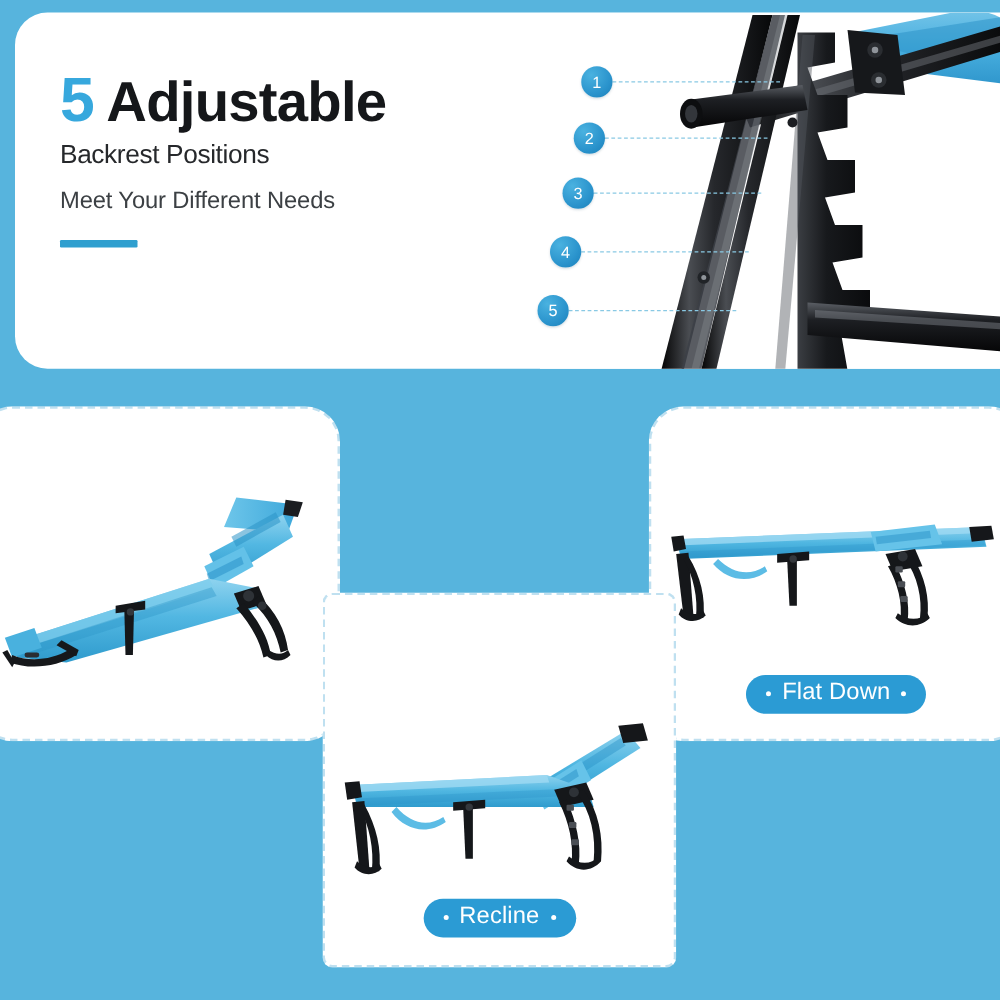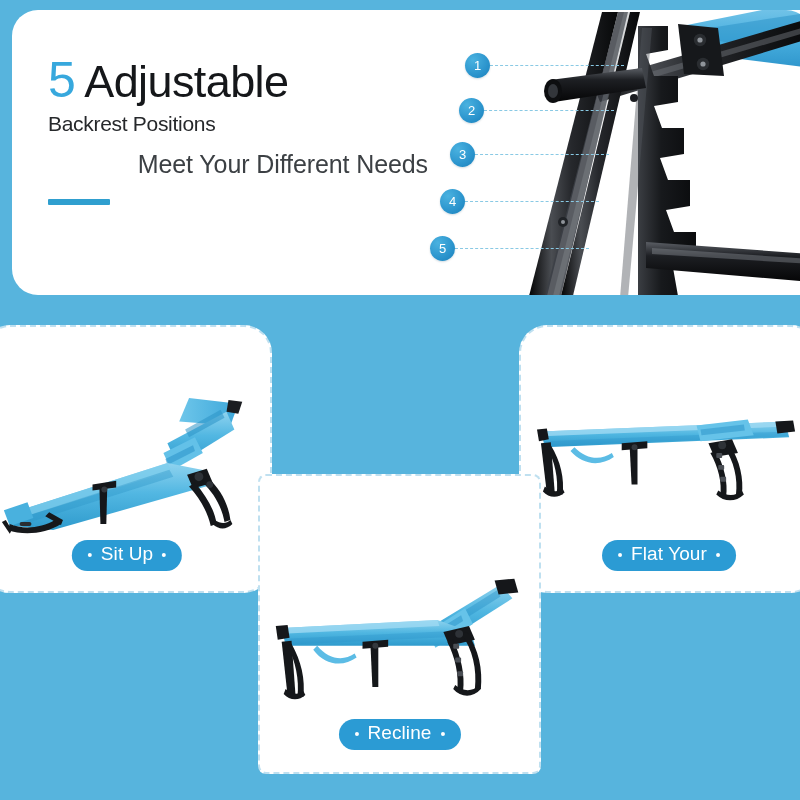--- a/index.html
+++ b/index.html
@@ -36,47 +36,46 @@
   .hero-text {
     position: absolute;
     left: 36px;
     top: 44px;
     width: 380px;
   }
   .headline {
     margin: 0;
     font-size: 45px;
     line-height: 1.04;
-    font-weight: normal;
+    font-weight: bold;
     letter-spacing: -0.6px;
     color: #15171a;
     white-space: nowrap;
   }
   .headline .num {
     color: #37a8dd;
     font-size: 50px;
     letter-spacing: -1px;
   }
   .subhead {
     margin: 6px 0 0 0;
     font-size: 21px;
     line-height: 1.12;
     font-weight: normal;
     color: #26282b;
     letter-spacing: -0.3px;
     white-space: nowrap;
   }
   .tagline {
     margin: 14px 0 0 0;
-    font-size: 25px;
+    font-size: 19px;
     font-weight: normal;
     color: #3c4044;
     letter-spacing: -0.1px;
     white-space: nowrap;
-    text-align: right;
   }
   .accent-bar {
     margin-top: 20px;
     width: 62px;
     height: 6px;
     background: #2f9fcf;
     border-radius: 1px;
   }
 
   
@@ -327,25 +326,20 @@
         <circle cx="122" cy="165" r="3" fill="#34383d"></circle>
 
         <path d="M206,150 L226,144 L232,158 L212,164 Z" fill="#15171a"></path>
         <path d="M214,158 C226,172 234,186 236,200 L230,202 C227,188 219,174 208,162 Z" fill="#15171a"></path>
         <path d="M226,152 C240,164 248,180 250,196 L244,198 C241,182 233,168 221,157 Z" fill="#15171a"></path>
         <path d="M234,196 C240,200 246,200 250,196 L252,200 C246,206 238,206 232,200 Z" fill="#15171a"></path>
         <circle cx="218" cy="152" r="4.5" fill="#2e3237"></circle>
         <circle cx="229" cy="160" r="3.5" fill="#2e3237"></circle>
       </svg>
     </div>
-    <div class="pill pill-left">
-      <span class="dot"></span>
-      <span>Sit Up</span>
-      <span class="dot"></span>
-    </div>
   </div>
 
   <div class="card card-right">
     <div class="card-art">
       <svg viewBox="0 0 300 268" xmlns="http://www.w3.org/2000/svg">
         <defs>
           <linearGradient id="fabR" x1="0" y1="0" x2="0" y2="1">
             <stop offset="0%" stop-color="#8ed2ee"></stop>
             <stop offset="50%" stop-color="#4fb6e1"></stop>
             <stop offset="100%" stop-color="#2f9bcd"></stop>
@@ -376,21 +370,21 @@
         <path d="M212,120 C222,136 226,154 224,170 L218,170 C220,154 216,136 206,122 Z" fill="#15171a"></path>
         <path d="M200,166 C208,172 218,172 224,166 L226,170 C218,178 206,178 198,170 Z" fill="#15171a"></path>
         <rect x="198" y="128" width="6" height="5" rx="1" fill="#4a4e54"></rect>
         <rect x="200" y="140" width="6" height="5" rx="1" fill="#4a4e54"></rect>
         <rect x="202" y="152" width="6" height="5" rx="1" fill="#4a4e54"></rect>
         <circle cx="204" cy="120" r="4" fill="#2e3237"></circle>
       </svg>
     </div>
     <div class="pill pill-right">
       <span class="dot"></span>
-      <span>Flat Your</span>
+      <span>Flat Down</span>
       <span class="dot"></span>
     </div>
   </div>
 
   <div class="card card-center">
     <div class="card-art">
       <svg viewBox="0 0 283 300" xmlns="http://www.w3.org/2000/svg">
         <defs>
           <linearGradient id="fabC" x1="0" y1="0" x2="0" y2="1">
             <stop offset="0%" stop-color="#8ed2ee"></stop>

